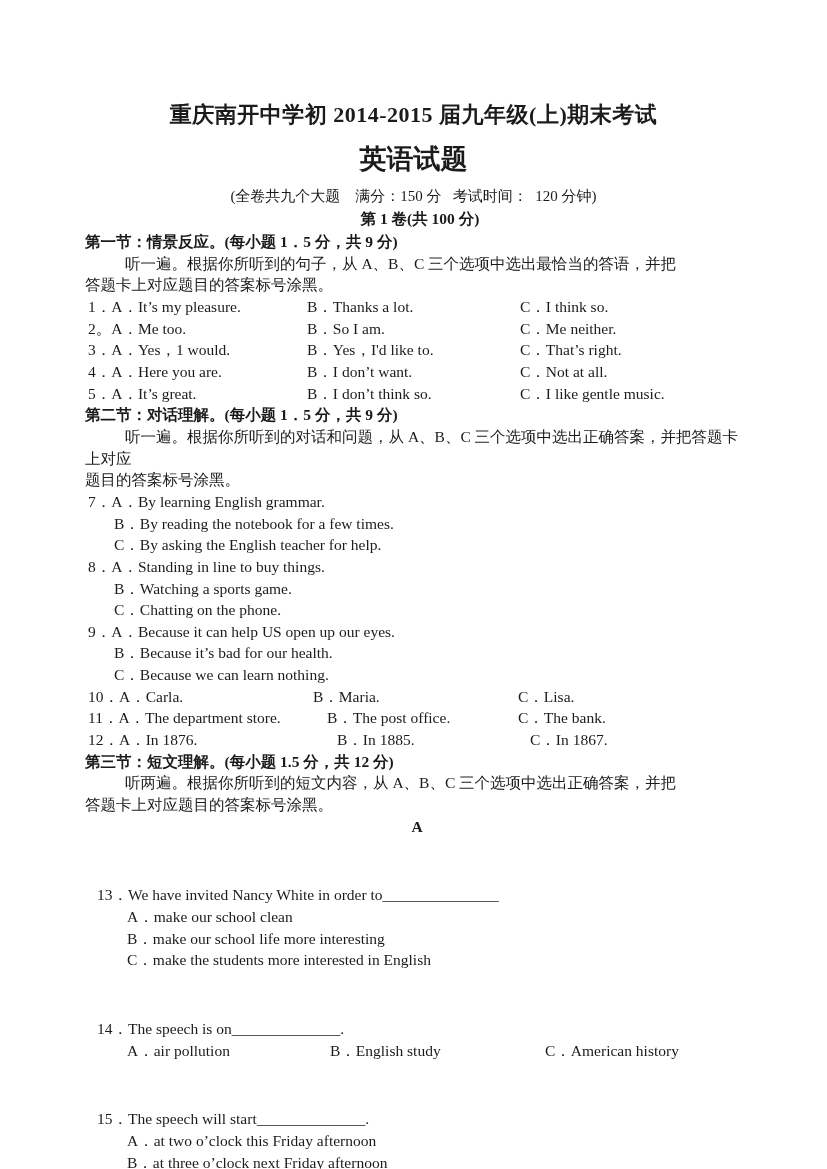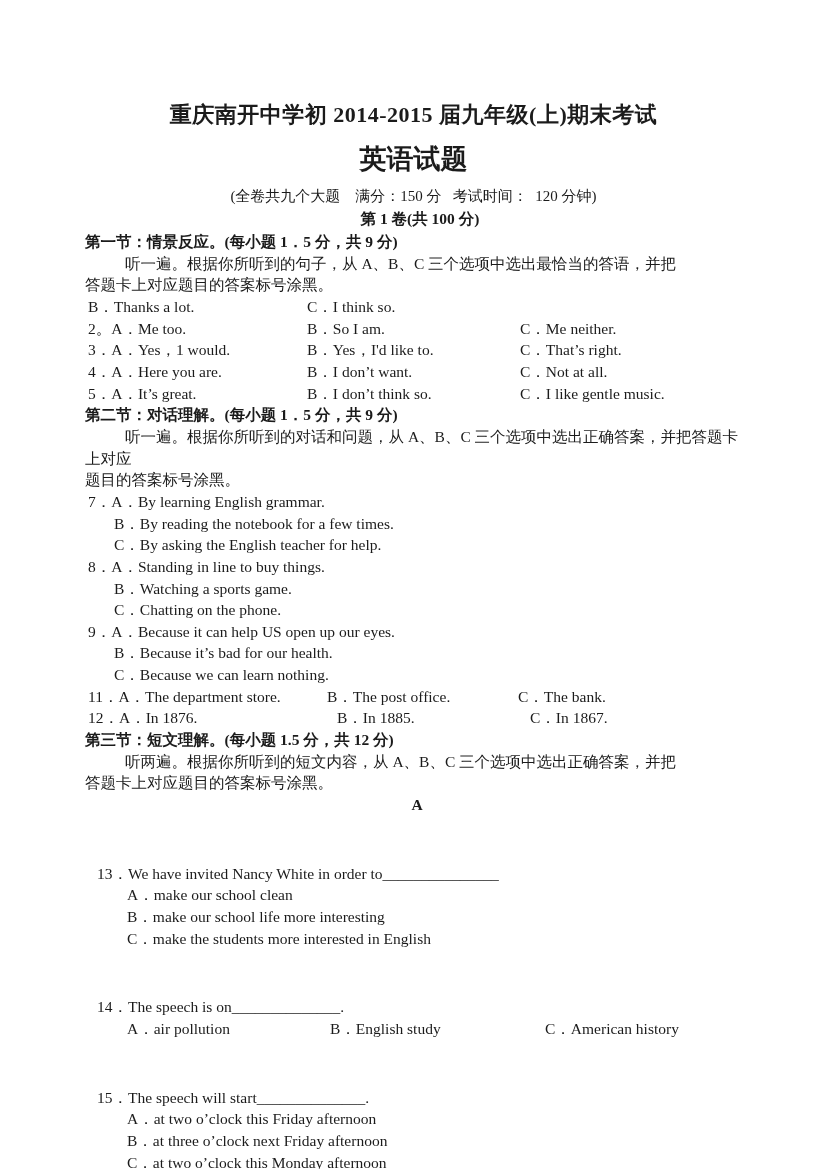--- a/index.html
+++ b/index.html
@@ -51,20 +51,21 @@
   </div>
 
   <div class="body">
 
 
     <div class="line bold">第一节：情景反应。(每小题 1．5 分，共 9 分)</div>
     <div class="line ind">听一遍。根据你所听到的句子，从 A、B、C 三个选项中选出最恰当的答语，并把</div>
     <div class="line">答题卡上对应题目的答案标号涂黑。</div>
 
     <div class="opts3">
+      <span>1．A．It’s my pleasure.</span>
       <span>B．Thanks a lot.</span>
       <span>C．I think so.</span>
     </div>
     <div class="opts3">
       <span>2。A．Me too.</span>
       <span>B．So I am.</span>
       <span>C．Me neither.</span>
     </div>
     <div class="opts3">
       <span>3．A．Yes，1 would.</span>
@@ -91,20 +92,25 @@
     <div class="line sub7">C．By asking the English teacher for help.</div>
 
     <div class="line q">8．A．Standing in line to buy things.</div>
     <div class="line sub7">B．Watching a sports game.</div>
     <div class="line sub7">C．Chatting on the phone.</div>
 
     <div class="line q">9．A．Because it can help US open up our eyes.</div>
     <div class="line sub7">B．Because it’s bad for our health.</div>
     <div class="line sub7">C．Because we can learn nothing.</div>
 
+    <div class="opts3 r10">
+      <span>10．A．Carla.</span>
+      <span>B．Maria.</span>
+      <span>C．Lisa.</span>
+    </div>
     <div class="opts3 r11">
       <span>11．A．The department store.</span>
       <span>B．The post office.</span>
       <span>C．The bank.</span>
     </div>
     <div class="opts3 r12">
       <span>12．A．In 1876.</span>
       <span>B．In 1885.</span>
       <span>C．In 1867.</span>
     </div>

